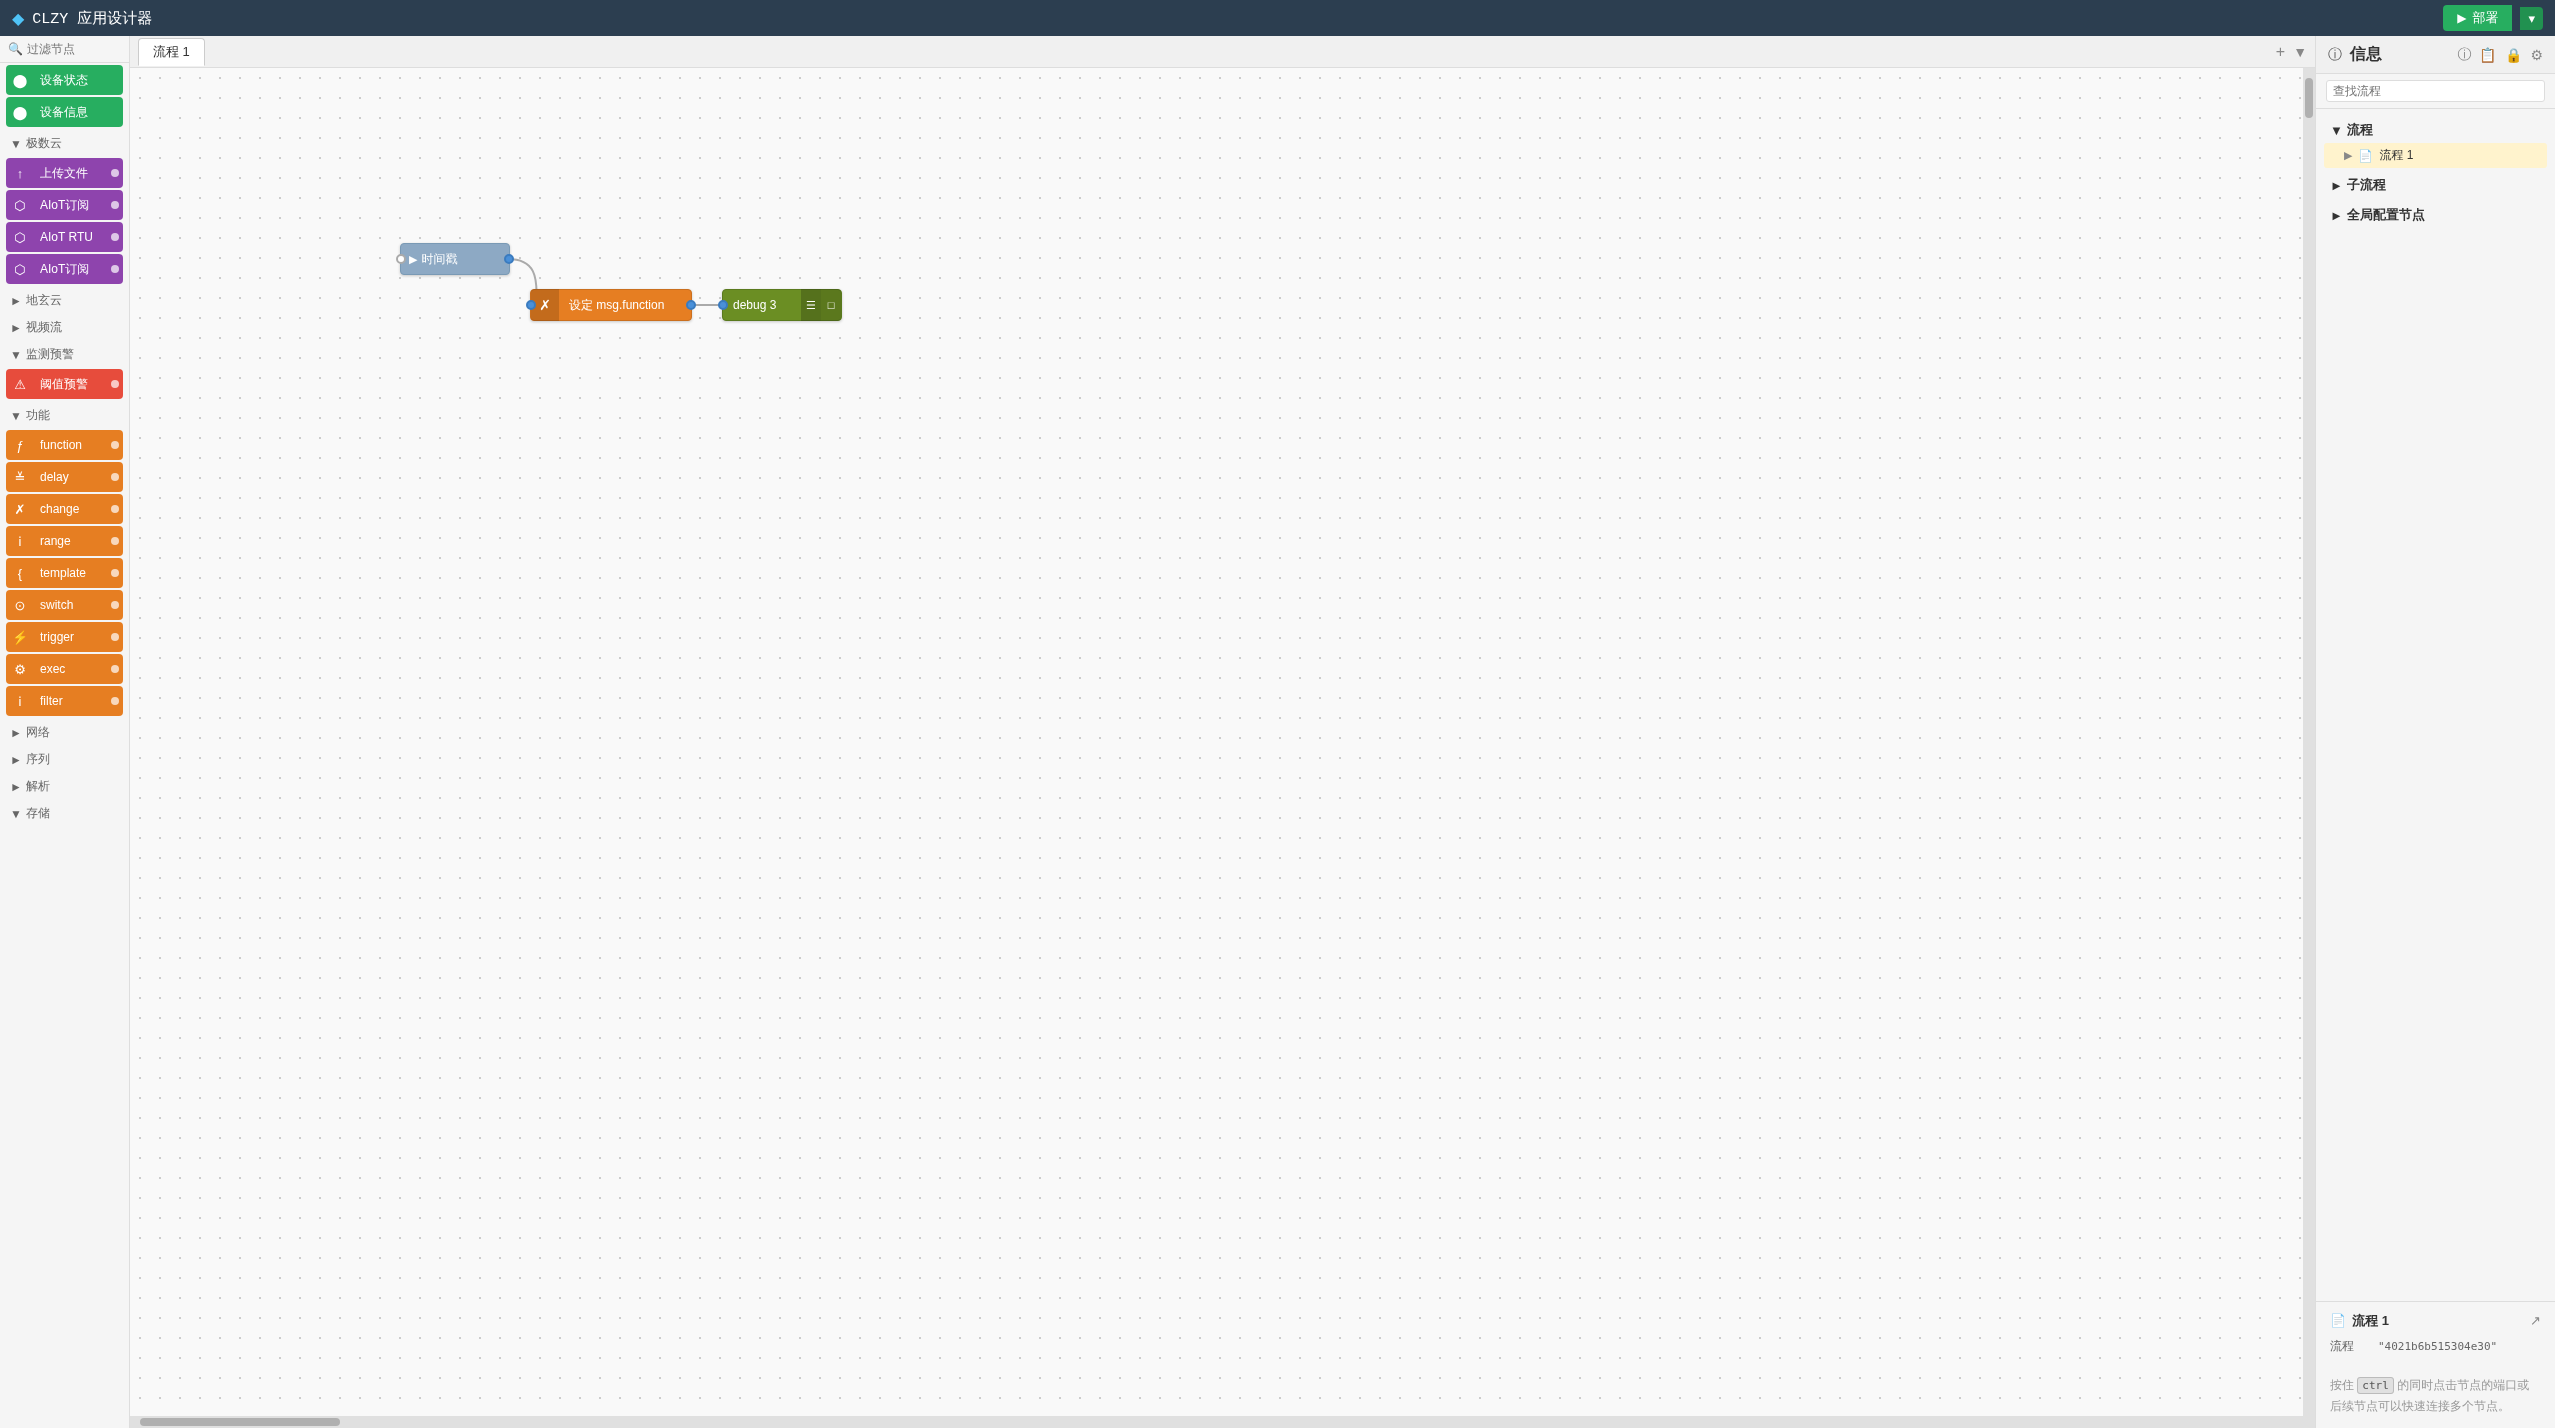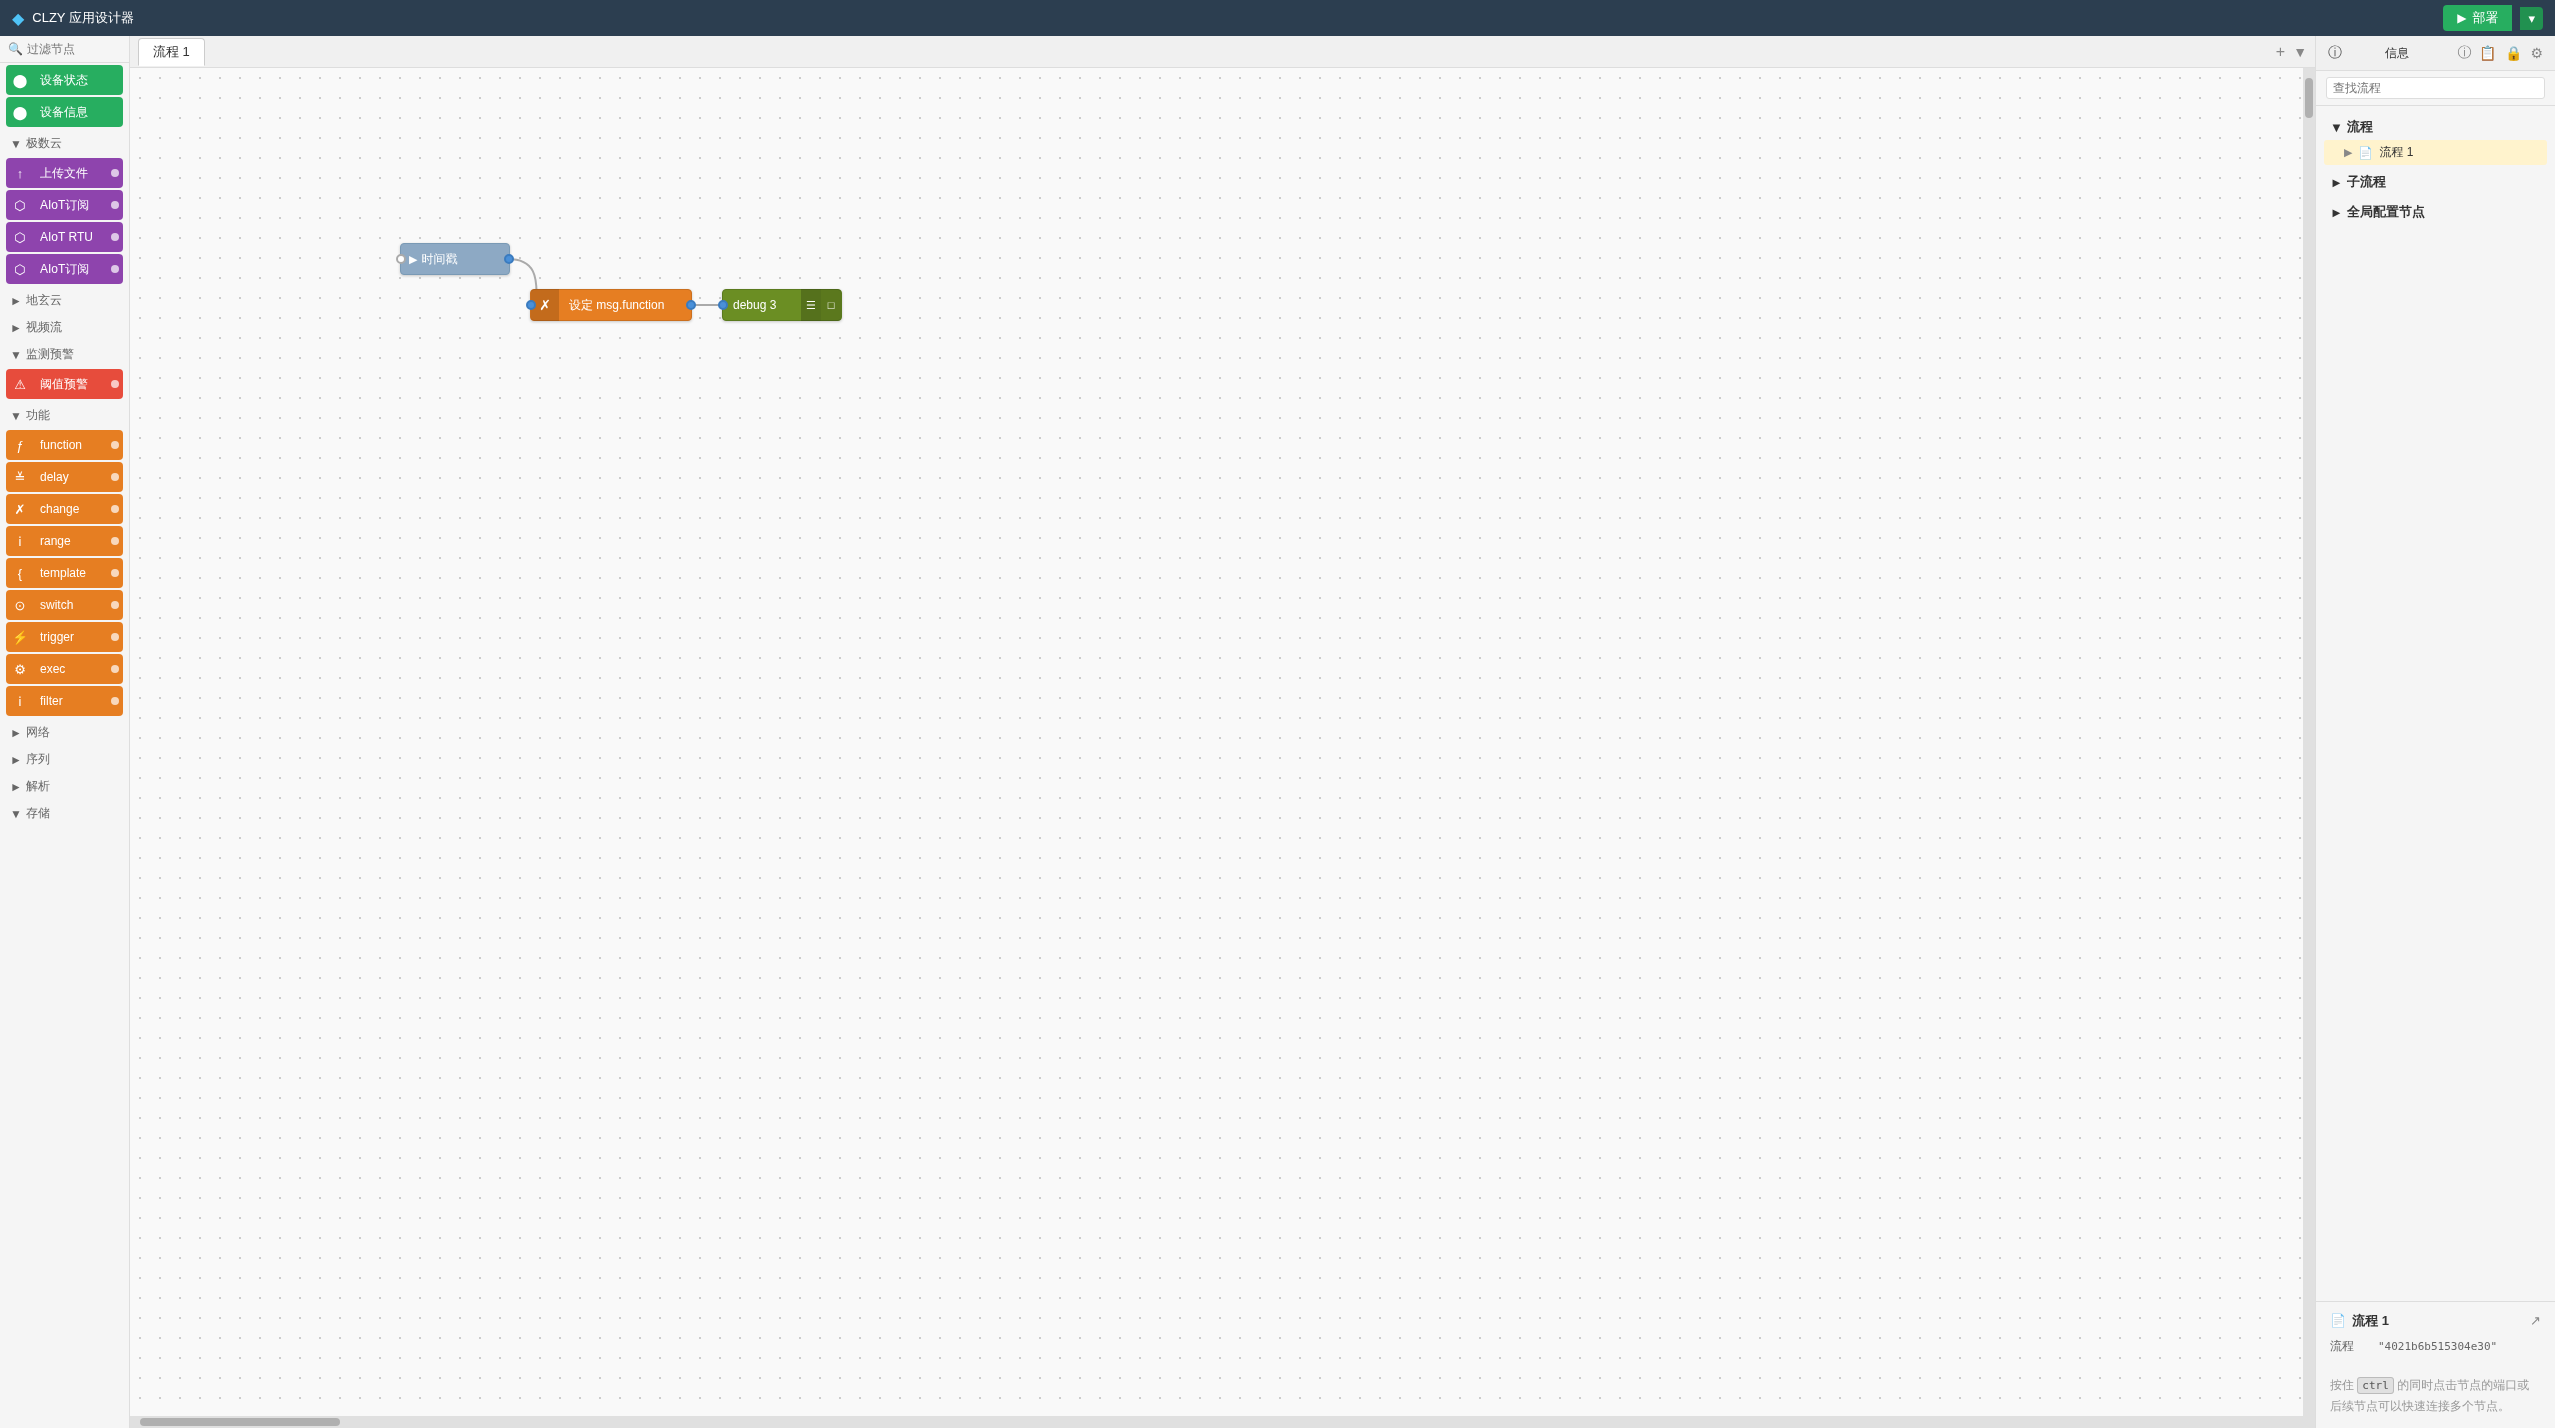--- a/index.html
+++ b/index.html
@@ -134,21 +134,21 @@
 
     
     .right-panel {
       width: 240px; background: #f5f5f5; border-left: 1px solid #ddd;
       display: flex; flex-direction: column; flex-shrink: 0;
     }
     .right-panel-header {
       display: flex; align-items: center; padding: 8px 12px;
       border-bottom: 1px solid #ddd; background: #f0f0f0; gap: 8px;
     }
-    .right-panel-title { font-size: 12px; font-weight: normal; flex: 1; margin-left: 35px; }
+    .right-panel-title { font-size: 16px; font-weight: bold; flex: 1; }
     .right-panel-icon { cursor: pointer; color: #888; font-size: 14px; }
     .right-panel-search {
       padding: 6px 10px; border-bottom: 1px solid #ddd;
       display: flex; align-items: center; gap: 4px;
     }
     .right-panel-search input {
       border: 1px solid #ddd; border-radius: 3px; padding: 3px 6px;
       font-size: 12px; width: 100%; outline: none;
     }
     .right-panel-tree { flex: 1; overflow-y: auto; padding: 8px; }
@@ -183,21 +183,21 @@
 
     
     .content-area { display: flex; flex-direction: column; flex: 1; overflow: hidden; }
   </style>
 </head>
 <body>
 
 <div class="topbar">
   <div class="topbar-left">
     <span style="color:#4fc3f7; font-size:16px;">◆</span>
-    <span style="font-size:13px;">CLZY 应用设计器</span>
+    <span style="font-size:15px;font-family:Liberation Mono, monospace;">CLZY 应用设计器</span>
   </div>
   <div class="topbar-right">
     <button class="deploy-btn">
       <span style="font-size:12px;">▶</span>
       <span>部署</span>
     </button>
     <button class="deploy-arrow">▾</button>
   </div>
 </div>
 

